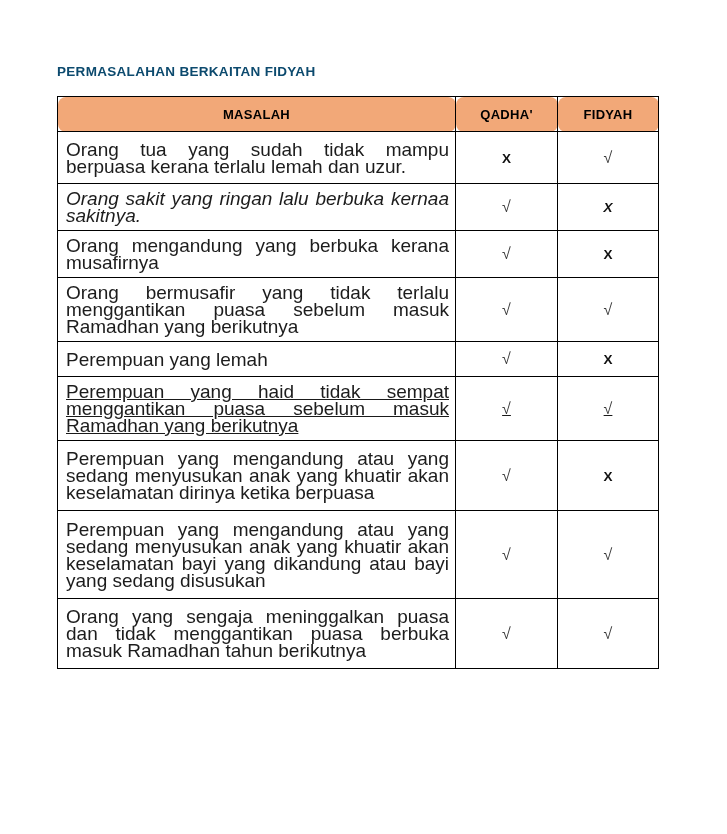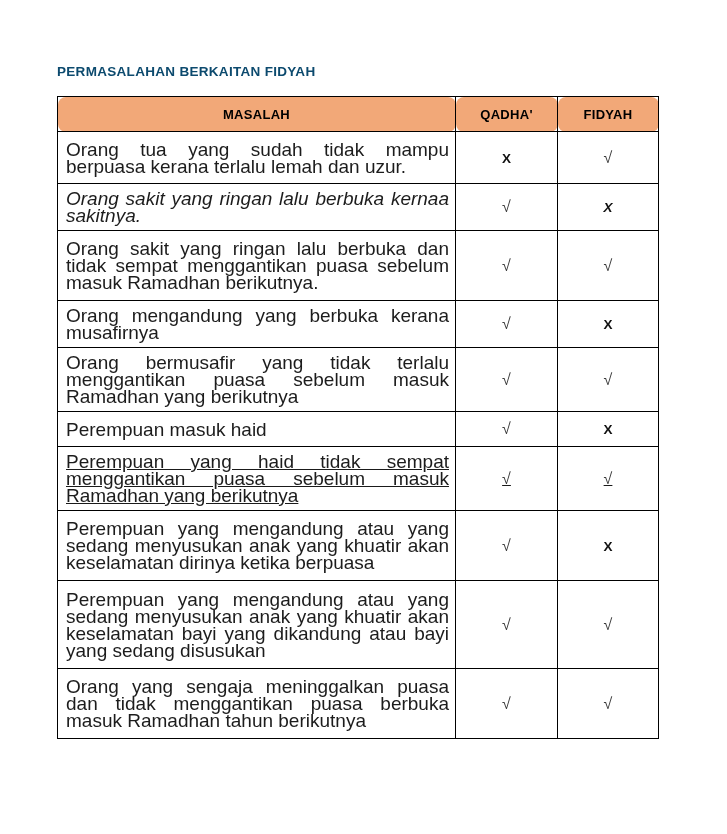--- a/index.html
+++ b/index.html
@@ -95,37 +95,32 @@
       <tr style="height: 52px;">
         <td class="masalah-cell">Orang tua yang sudah tidak mampu berpuasa kerana terlalu lemah dan uzur.</td>
         <td class="mark-cell"><span class="mark-x">X</span></td>
         <td class="mark-cell"><span class="mark-check">√</span></td>
       </tr>
       <tr style="height: 32px; font-style: italic;">
         <td class="masalah-cell">Orang sakit yang ringan lalu berbuka kernaa sakitnya.</td>
         <td class="mark-cell"><span class="mark-check">√</span></td>
         <td class="mark-cell"><span class="mark-x">X</span></td>
       </tr>
-      <tr style="height: 70px;">
-        <td class="masalah-cell">Orang sakit yang ringan lalu berbuka dan tidak sempat menggantikan puasa sebelum masuk Ramadhan berikutnya.</td>
-        <td class="mark-cell"><span class="mark-check">√</span></td>
-        <td class="mark-cell"><span class="mark-check">√</span></td>
-      </tr>
       <tr style="height: 35px;">
         <td class="masalah-cell">Orang mengandung yang berbuka kerana musafirnya</td>
         <td class="mark-cell"><span class="mark-check">√</span></td>
         <td class="mark-cell"><span class="mark-x">X</span></td>
       </tr>
       <tr style="height: 50px;">
         <td class="masalah-cell">Orang bermusafir yang tidak terlalu menggantikan puasa sebelum masuk Ramadhan yang berikutnya</td>
         <td class="mark-cell"><span class="mark-check">√</span></td>
         <td class="mark-cell"><span class="mark-check">√</span></td>
       </tr>
       <tr style="height: 35px;">
-        <td class="masalah-cell">Perempuan masuk haid</td>
+        <td class="masalah-cell">Perempuan yang lemah</td>
         <td class="mark-cell"><span class="mark-check">√</span></td>
         <td class="mark-cell"><span class="mark-x">X</span></td>
       </tr>
       <tr style="height: 52px; text-decoration: underline;">
         <td class="masalah-cell">Perempuan yang haid tidak sempat menggantikan puasa sebelum masuk Ramadhan yang berikutnya</td>
         <td class="mark-cell"><span class="mark-check">√</span></td>
         <td class="mark-cell"><span class="mark-check">√</span></td>
       </tr>
       <tr style="height: 70px;">
         <td class="masalah-cell">Perempuan yang mengandung atau yang sedang menyusukan anak yang khuatir akan keselamatan dirinya ketika berpuasa</td>

